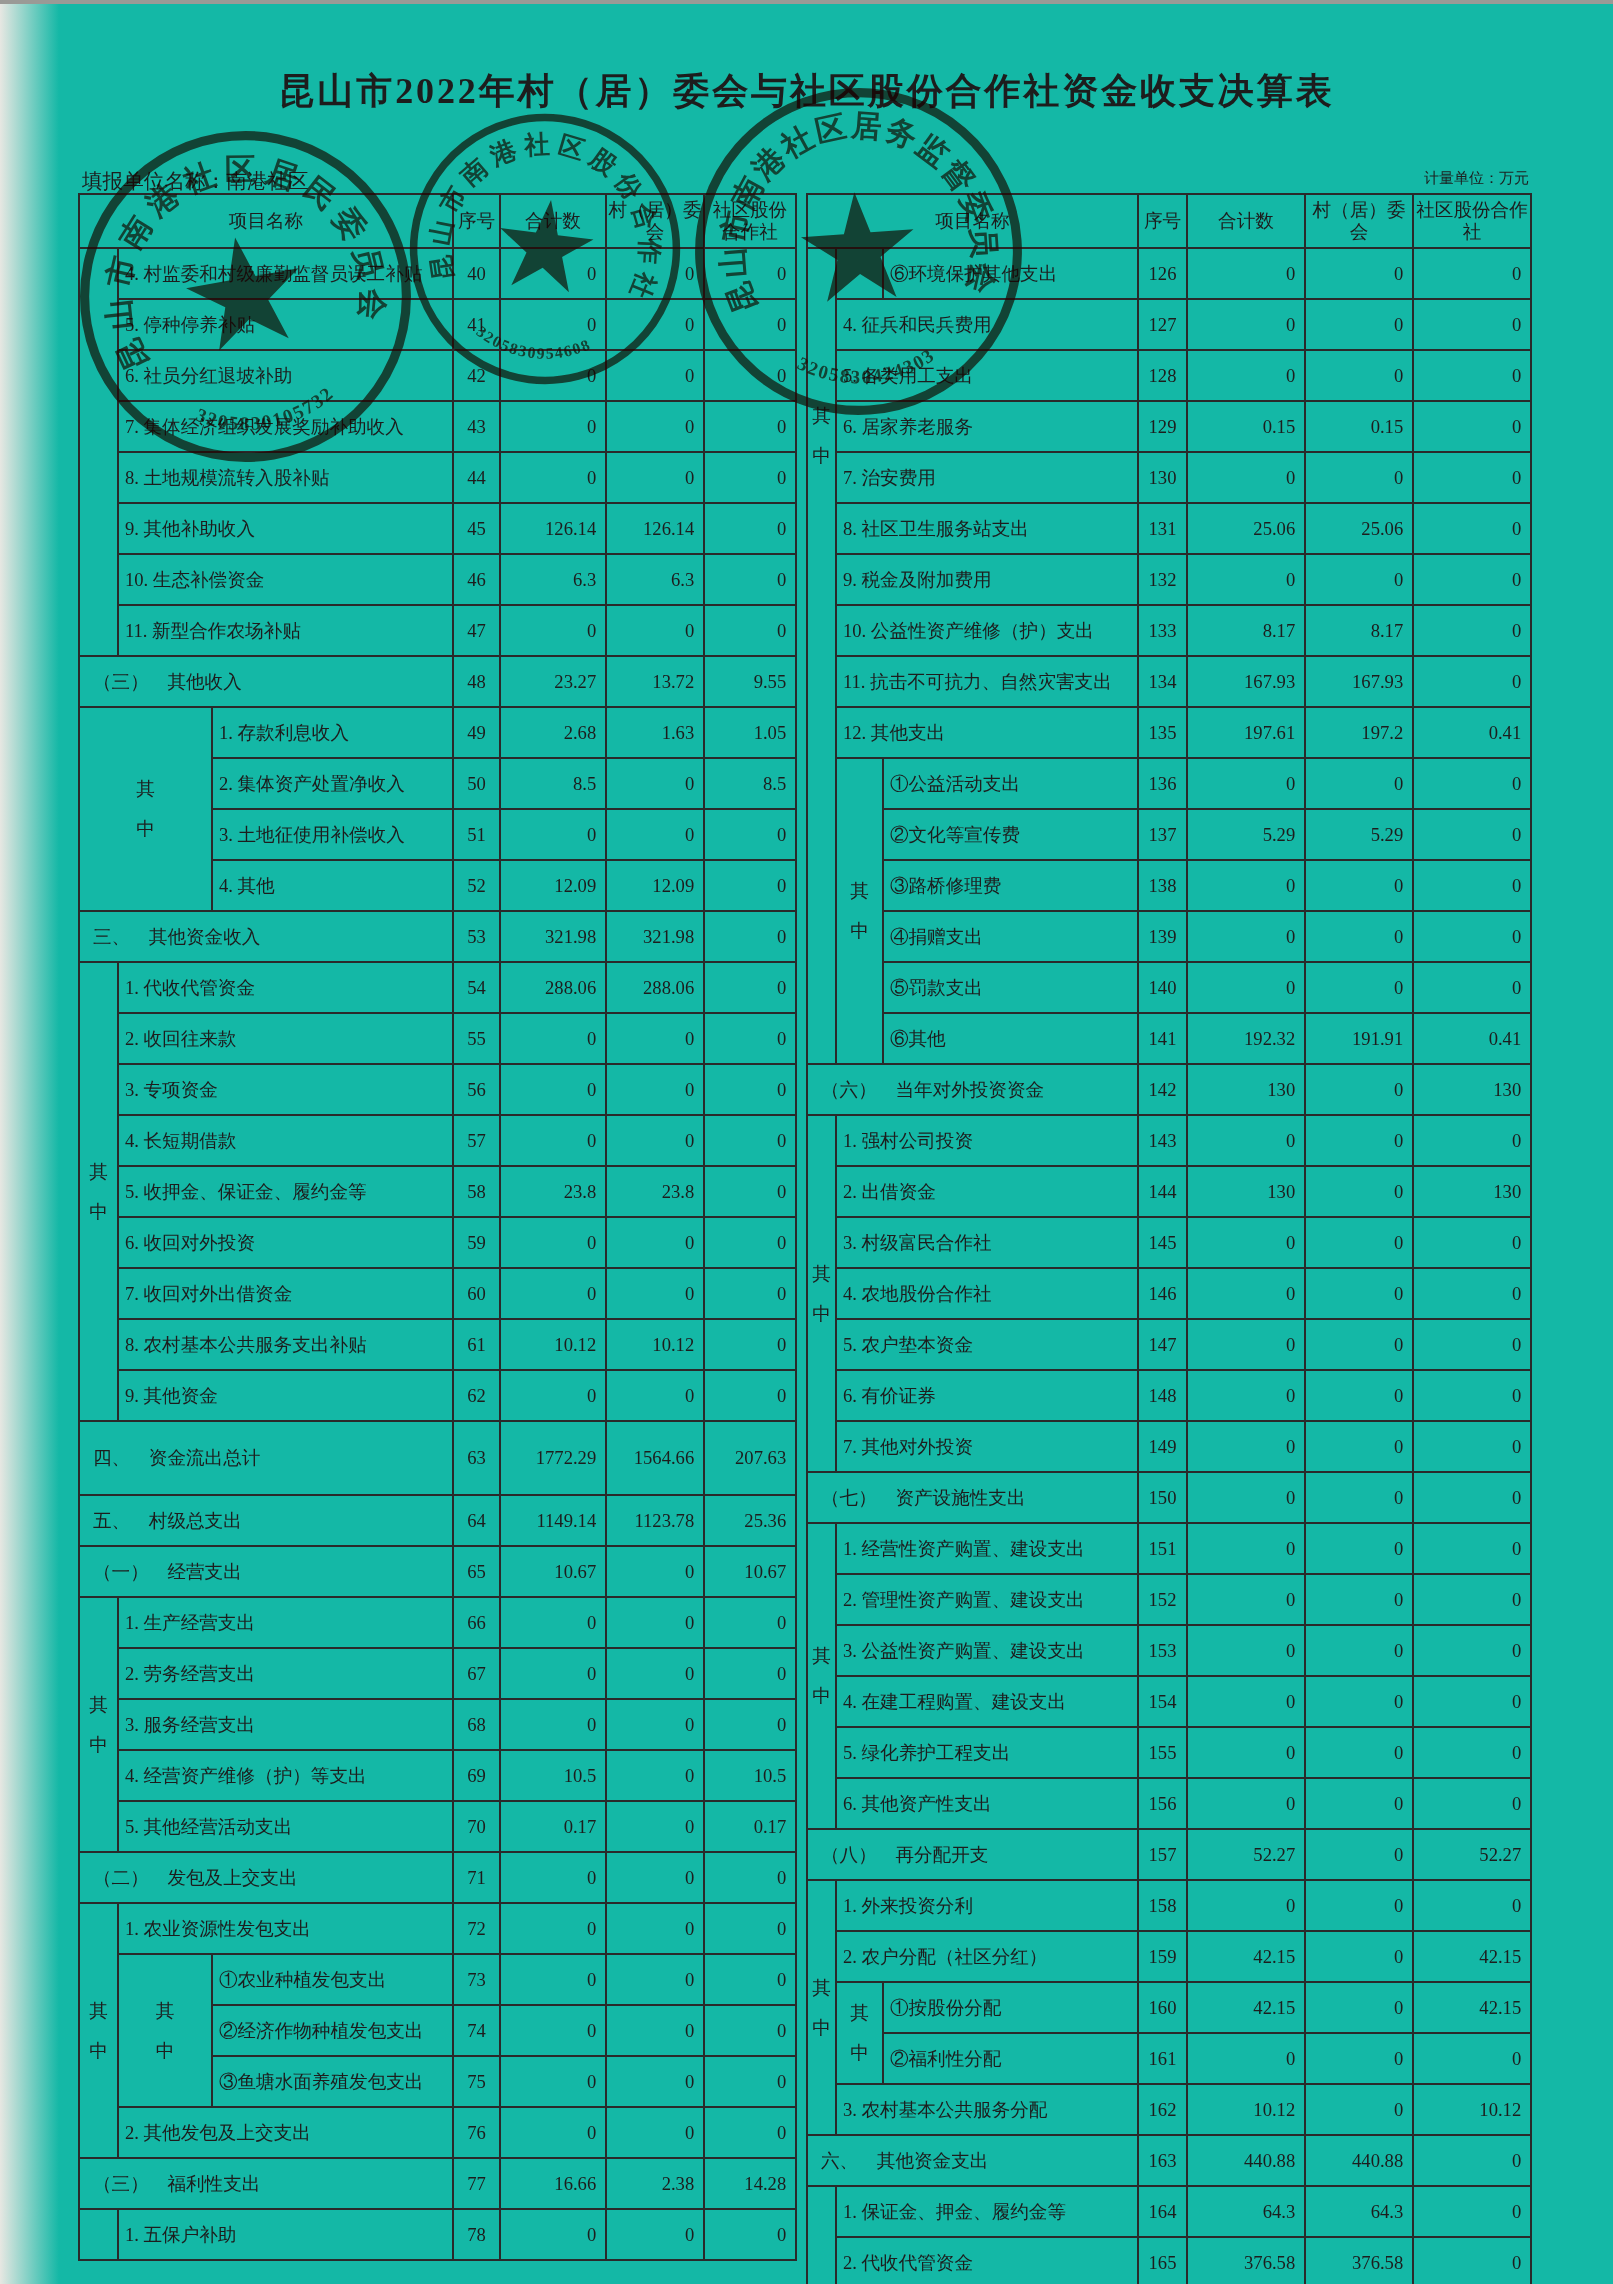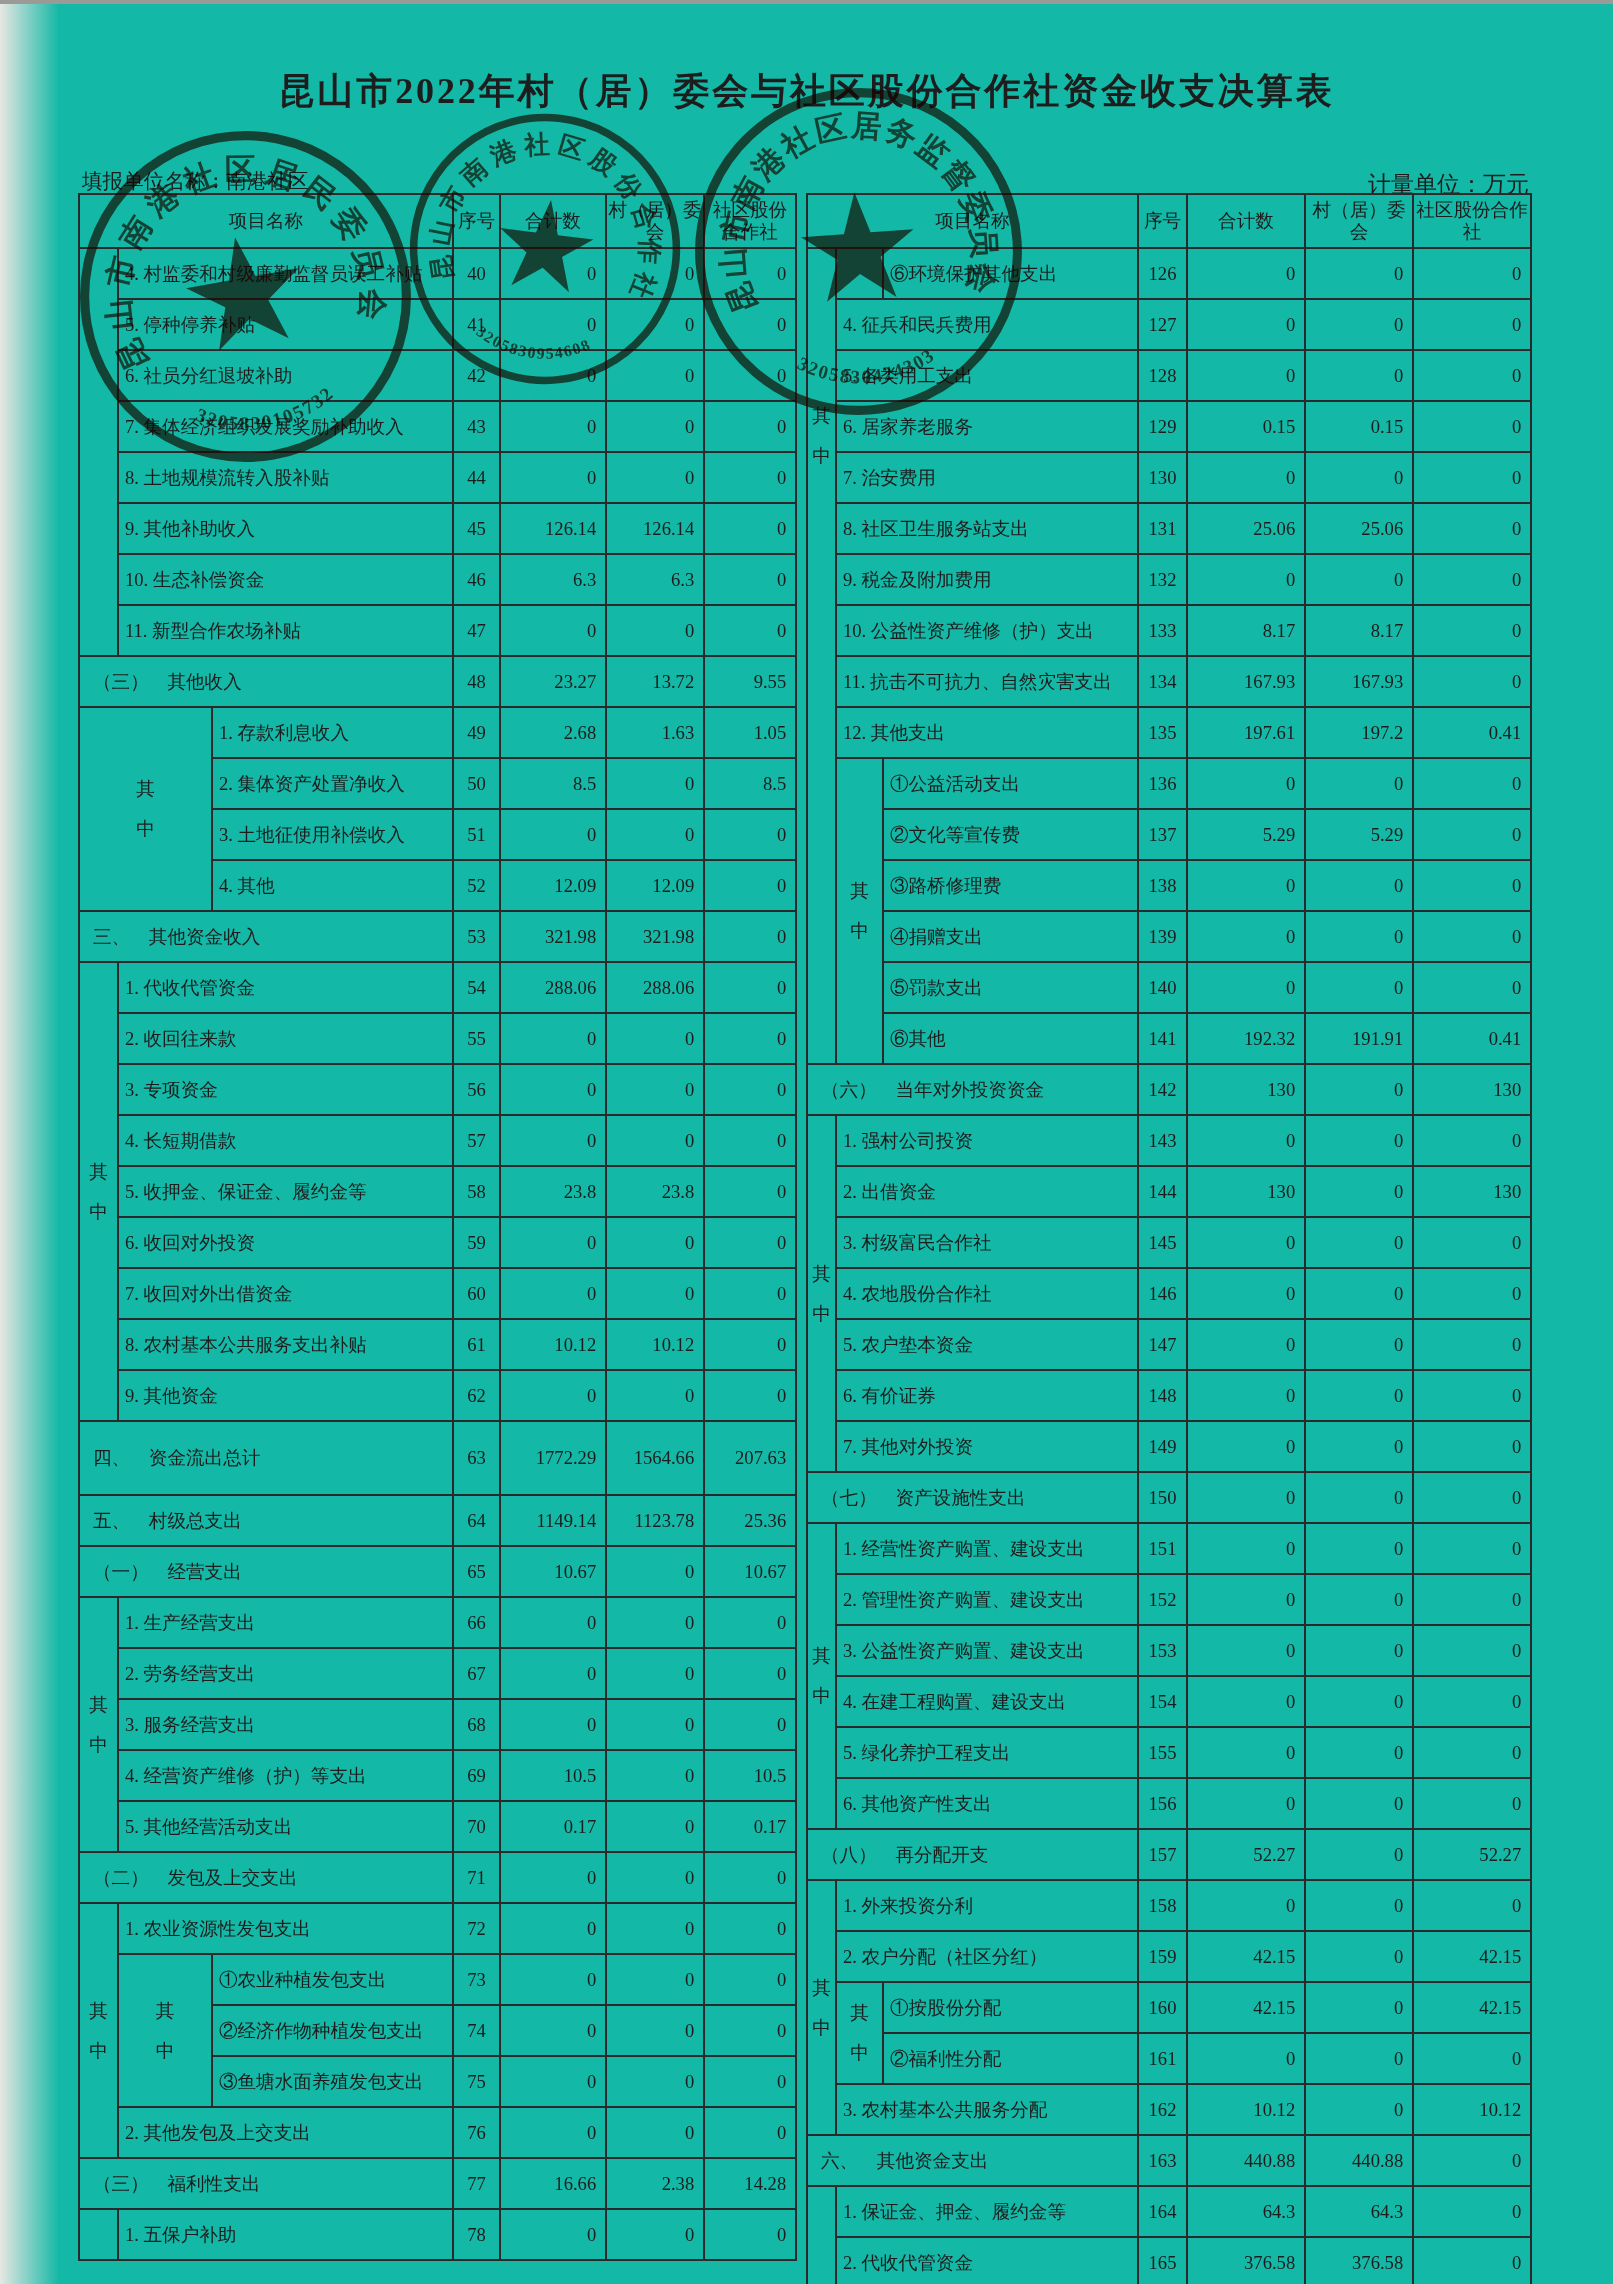--- a/index.html
+++ b/index.html
@@ -10,21 +10,21 @@
   }
   .page::before{
     content:"";position:absolute;left:0;top:0;bottom:0;width:59px;
     background:linear-gradient(90deg,#e7e7e2,rgba(248,248,244,0));pointer-events:none;
   }
   .doc-title{
     position:absolute;top:63px;left:0;width:100%;text-align:center;
     font-size:36px;font-weight:700;letter-spacing:2.9px;margin:0;
   }
   .meta-left{position:absolute;top:163px;left:82px;font-size:20.6px;font-family:Liberation Serif, serif;}
-  .meta-right{position:absolute;top:165px;right:84px;font-size:23px;}
+  .meta-right{position:absolute;top:165px;right:84px;font-size:15px;}
   table.sheet{
     position:absolute;top:189px;border-collapse:collapse;table-layout:fixed;
     border:2.9px solid #161616;background:transparent;
   }
   .sheet th,.sheet td{border:2px solid #2a2a2a;overflow:hidden;}
   .sheet tr{height:51px;}
   .sheet tr.tall{height:74px;}
   .sheet thead tr{height:54px;}
   .sheet th{font-weight:400;text-align:center;font-size:18.6px;line-height:1.18;padding:2px 1px;}
   .sheet th.seq-h{padding:2px 1px;}

